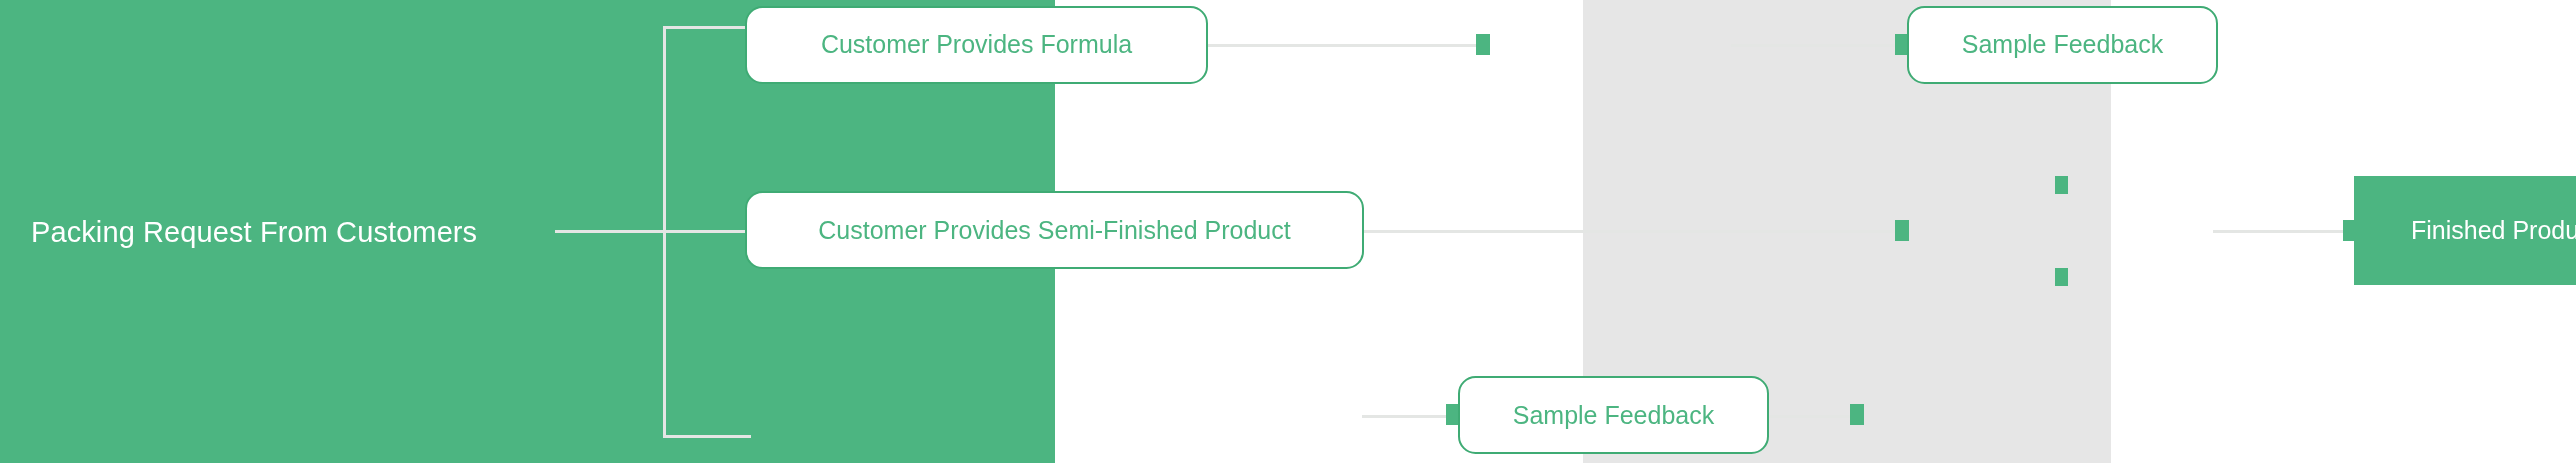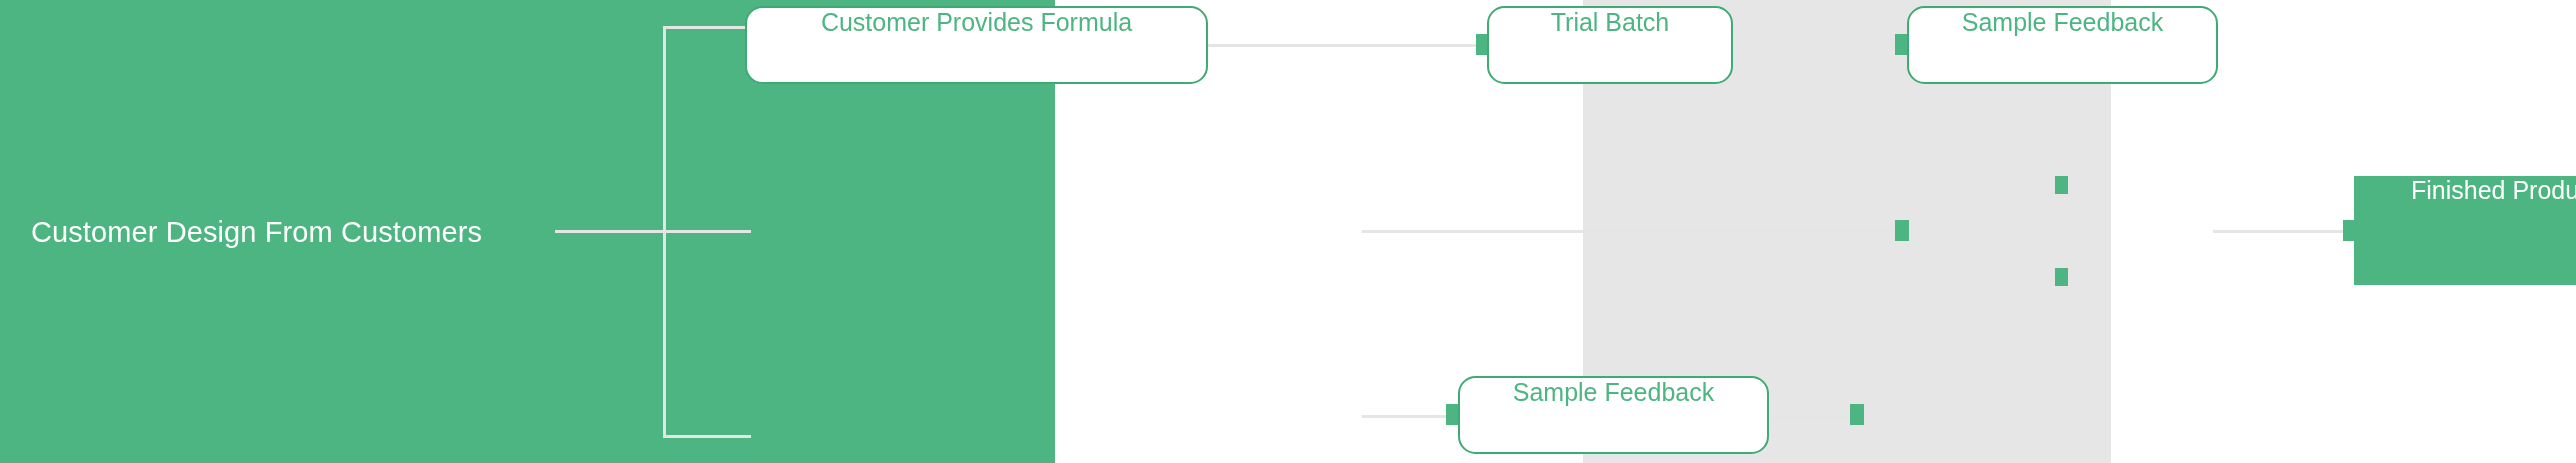--- a/index.html
+++ b/index.html
@@ -63,21 +63,21 @@
   
   .node {
     position: absolute;
     box-sizing: border-box;
     background: #ffffff;
     border: 2.6px solid #3fab74;
     border-radius: 17.5px;
     color: #4cb581;
     font-size: 25px;
     display: flex;
-    align-items: flex-start;
+    align-items: center;
     justify-content: center;
     white-space: nowrap;
     padding: 0 15.5px;
   }
   .node.leaf-green {
     background: #4cb581;
     border: none;
     border-radius: 0;
     color: #ffffff;
     justify-content: flex-start;
@@ -93,21 +93,21 @@
   }
 </style>
 </head>
 <body>
 
 <div id="stage">
 
   <div class="root-panel"></div>
   <div class="grey-band"></div>
 
-  <div class="root-label">Customer Design From Customers</div>
+  <div class="root-label">Packing Request From Customers</div>
 
   <div class="edge h" style="left:555px; top:230px; width:109px;"></div>
 
   <div class="edge v" style="left:663px; top:26px; height:412px;"></div>
 
   <div class="edge h" style="left:663px; top:26px; width:88px;"></div>
 
   <div class="edge h" style="left:663px; top:230px; width:88px;"></div>
 
   <div class="edge h" style="left:663px; top:435px; width:88px;"></div>
@@ -119,29 +119,29 @@
   <div class="edge h" style="left:2213px; top:230px; width:142px;"></div>
 
   <div class="edge h" style="left:1362px; top:415px; width:98px;"></div>
   <div class="edge h" style="left:1764px; top:415px; width:98px;"></div>
 
   <div class="node" style="left:745px; top:5.7px; width:463px; height:78px;">
     <span>Customer Provides Formula</span>
   </div>
 
   <div class="port" style="left:1476px; top:34px;"></div>
-  <div class="node" style="left:1487px; top:5.7px; width:246px; height:78px;">
-    <span>Trial Batch</span>
-  </div>
 
   <div class="port" style="left:1895px; top:34px;"></div>
   <div class="node" style="left:1907px; top:5.7px; width:311px; height:78px;">
     <span>Sample Feedback</span>
   </div>
 
+  <div class="node" style="left:745px; top:191px; width:619px; height:78px;">
+    <span>Customer Provides Semi-Finished Product</span>
+  </div>
 
   <div class="port" style="left:1895px; top:220px;"></div>
   <div class="port port-top" style="left:2055px; top:176px; width:13.4px; height:17.5px;"></div>
   <div class="port port-bottom" style="left:2055px; top:268px; width:13.4px; height:17.5px;"></div>
 
   <div class="port" style="left:2343px; top:220px;"></div>
   <div class="node leaf-green" style="left:2354px; top:176px; width:313px; height:109px;">
     <span>Finished Product</span>
   </div>
 

